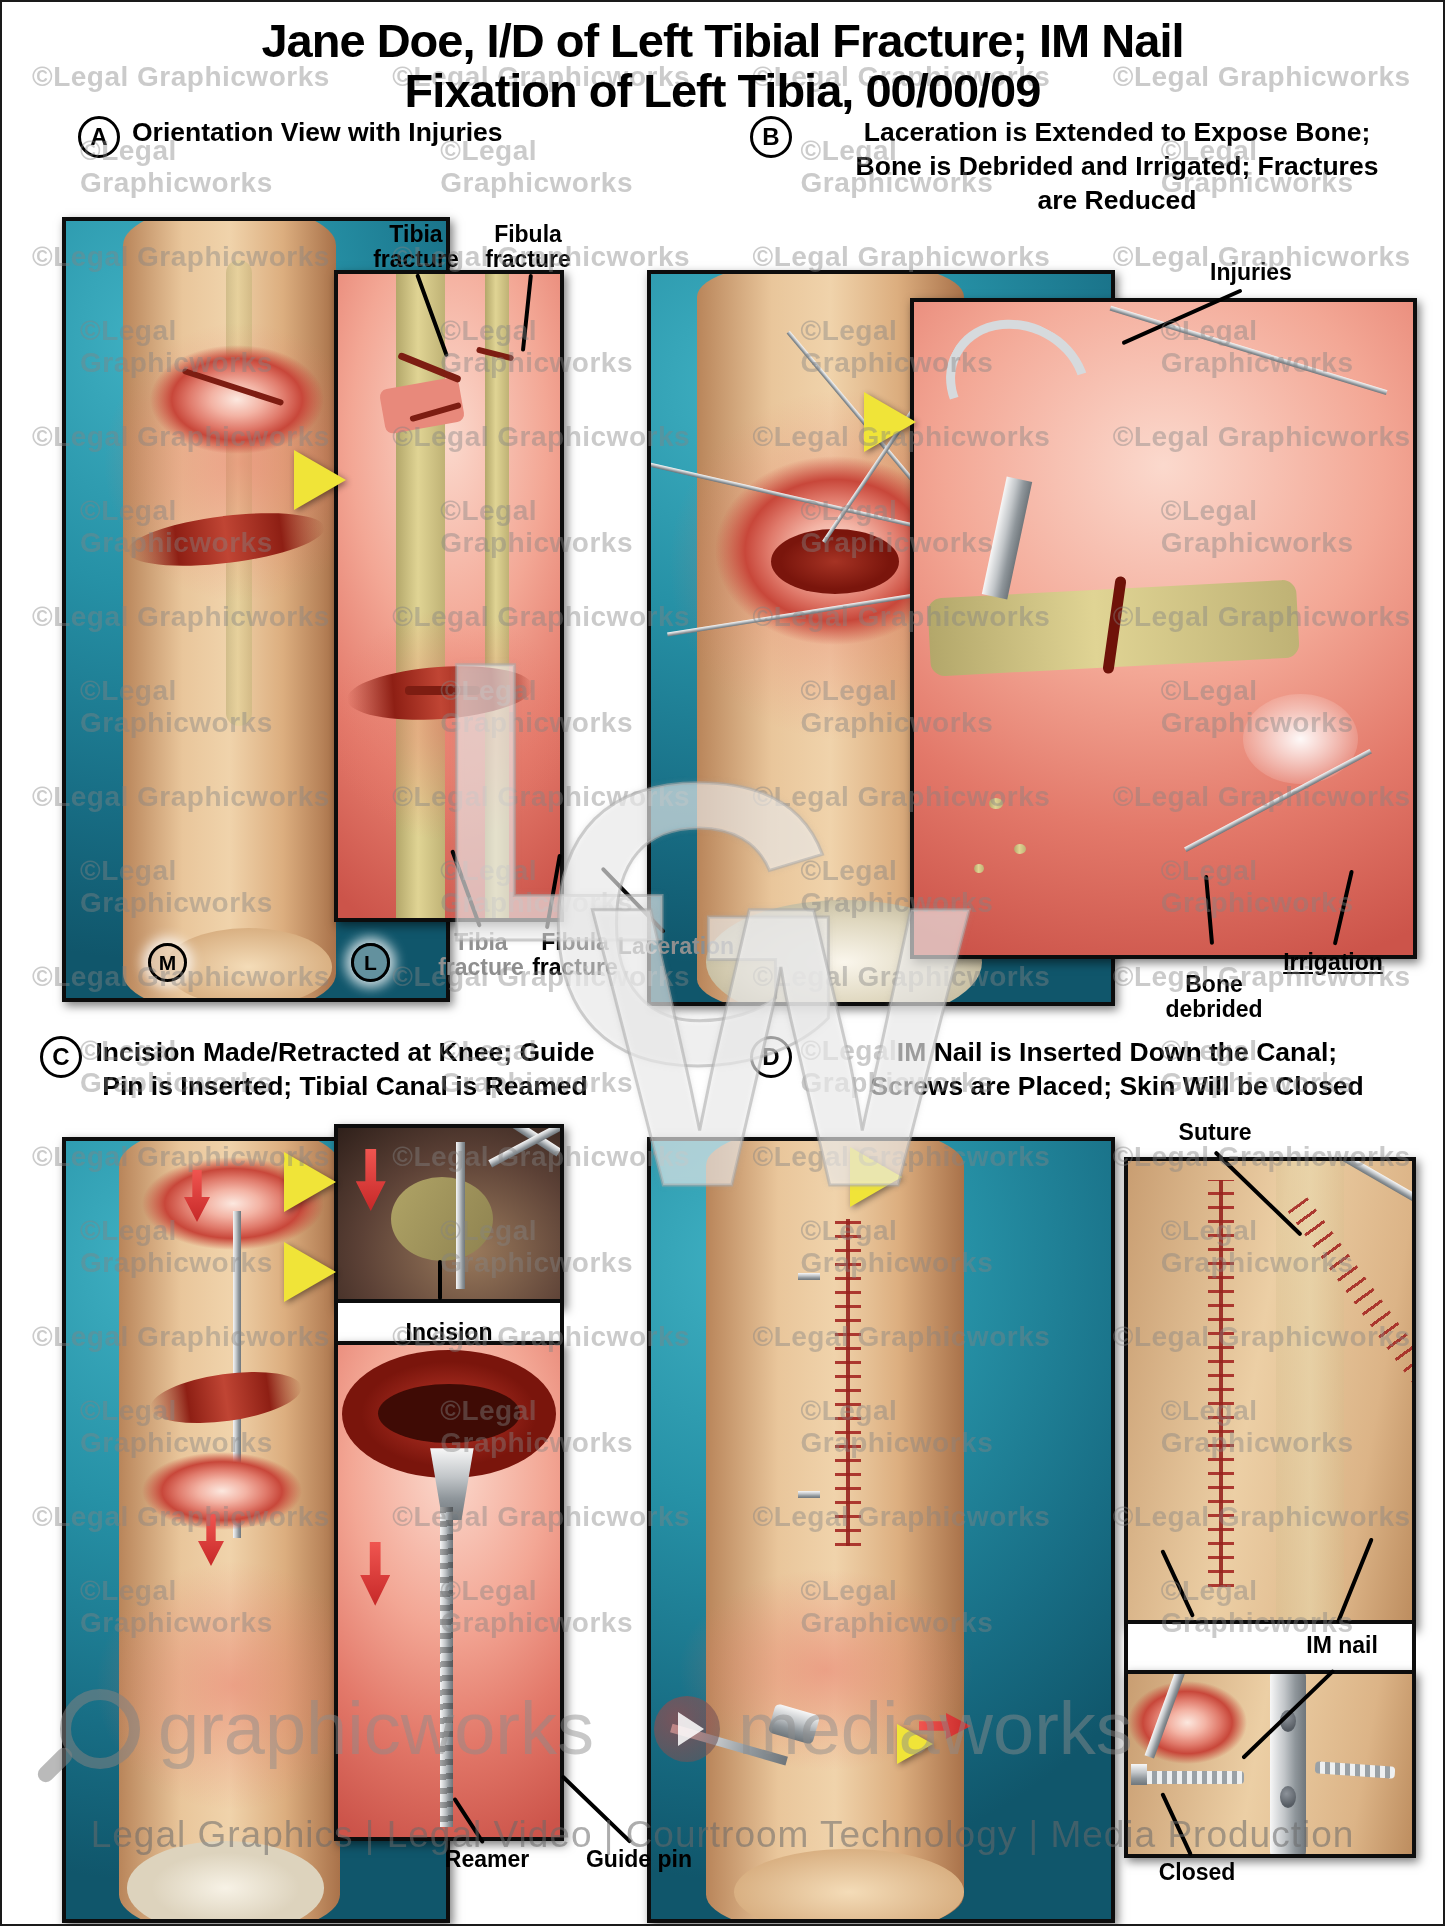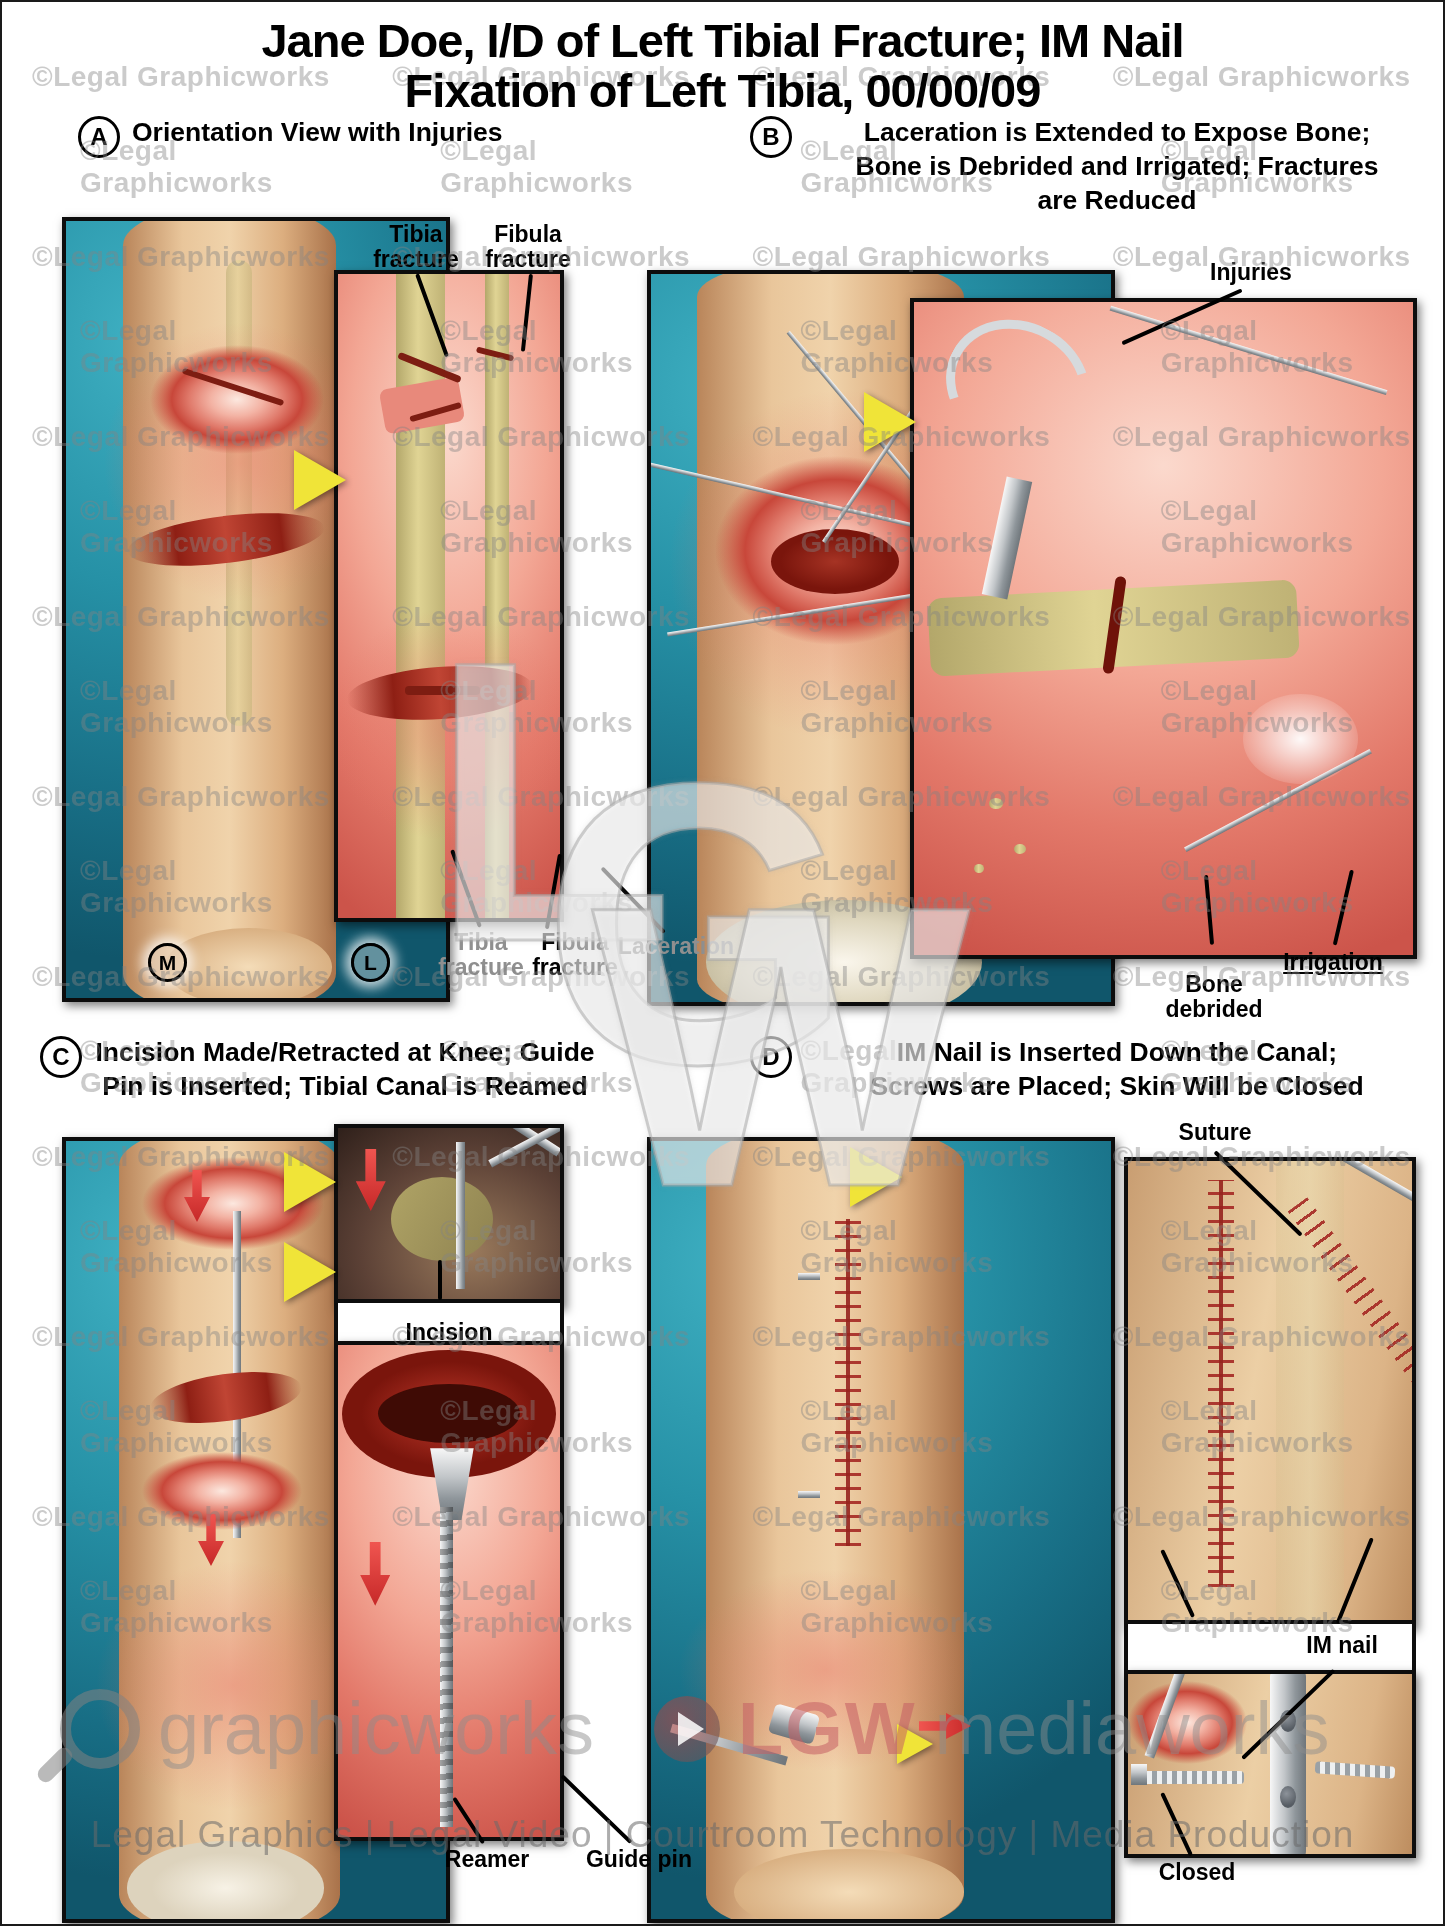--- a/index.html
+++ b/index.html
@@ -355,18 +355,17 @@
     <div>Jane Doe, I/D of Left Tibial Fracture; IM Nail</div>
     <div>Fixation of Left Tibia, 00/00/09</div>
   </div>
 
   <div class="brand" style="left:58px;top:1684px;">
     <span class="mag-icon"></span>
     <span class="brand-word-gray">graphicworks</span>
   </div>
   <div class="brand" style="left:652px;top:1684px;">
     <span class="play-icon"></span>
-    <span class="brand-word-red">LGW</span>
     <span class="brand-word-gray">mediaworks</span>
   </div>
   <div class="tagline">Legal Graphics | Legal Video | Courtroom Technology | Media Production</div>
 
 </div>
 
 </body></html>

